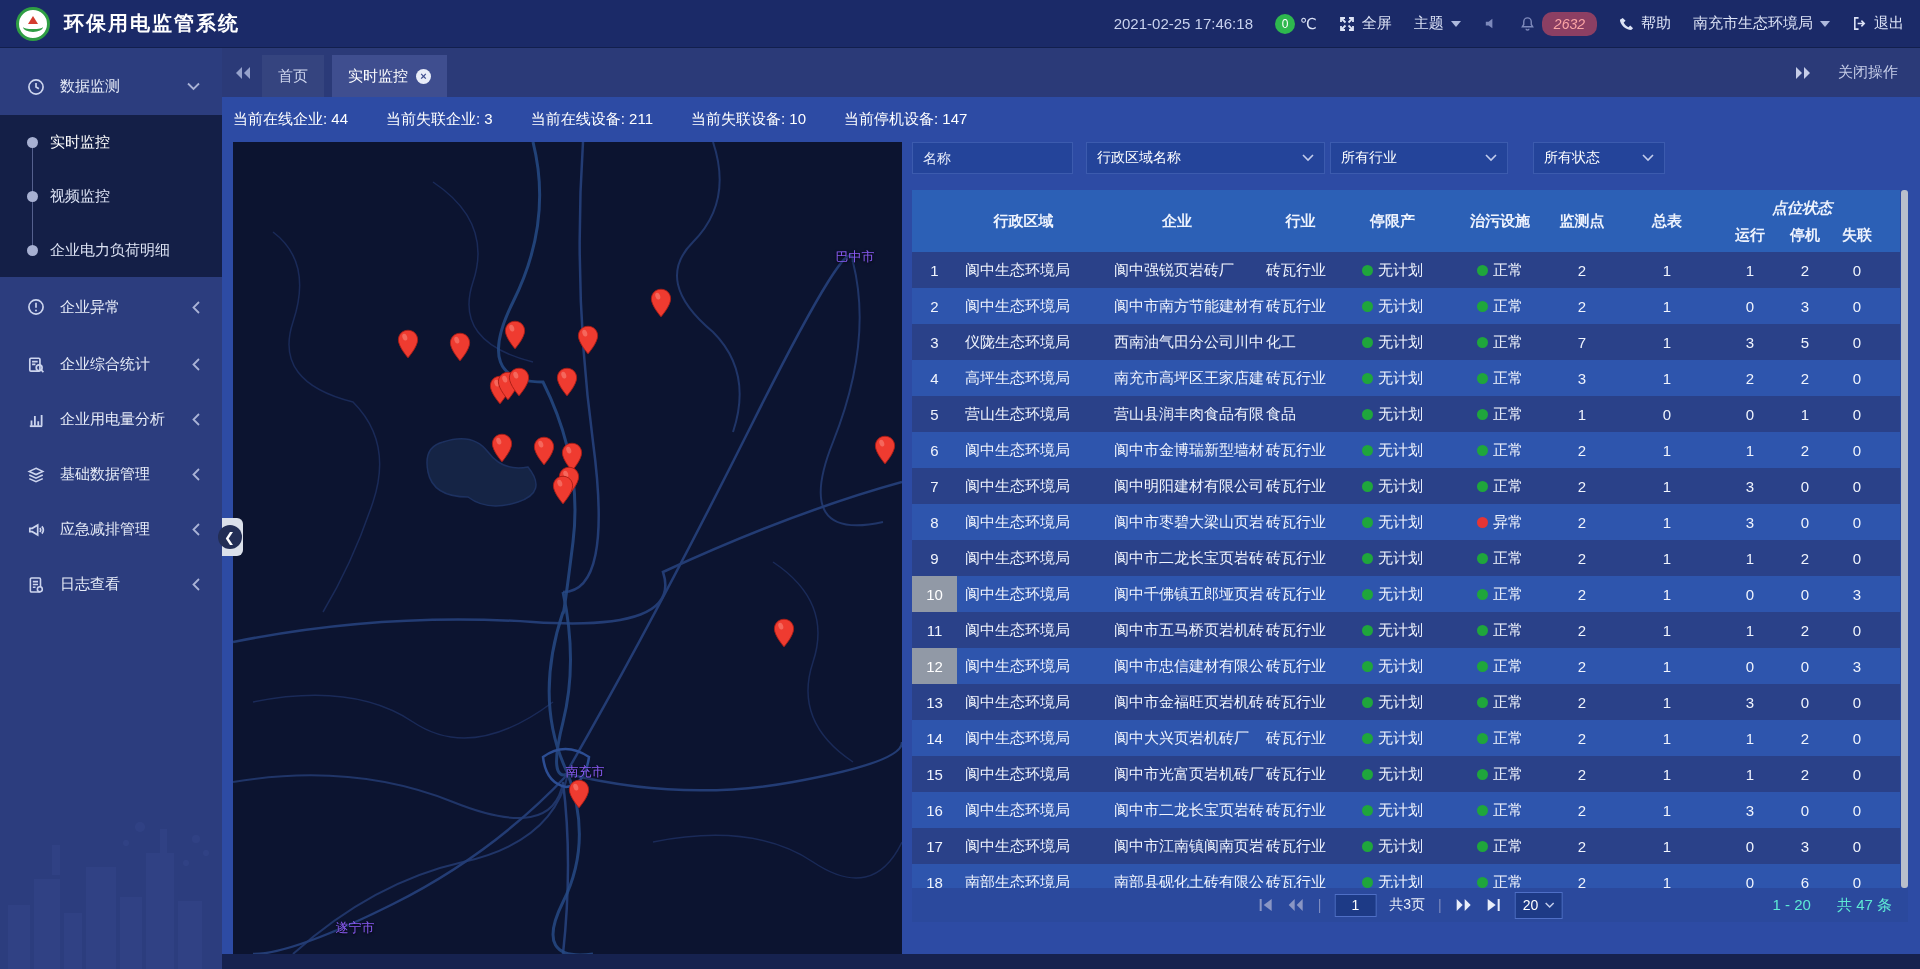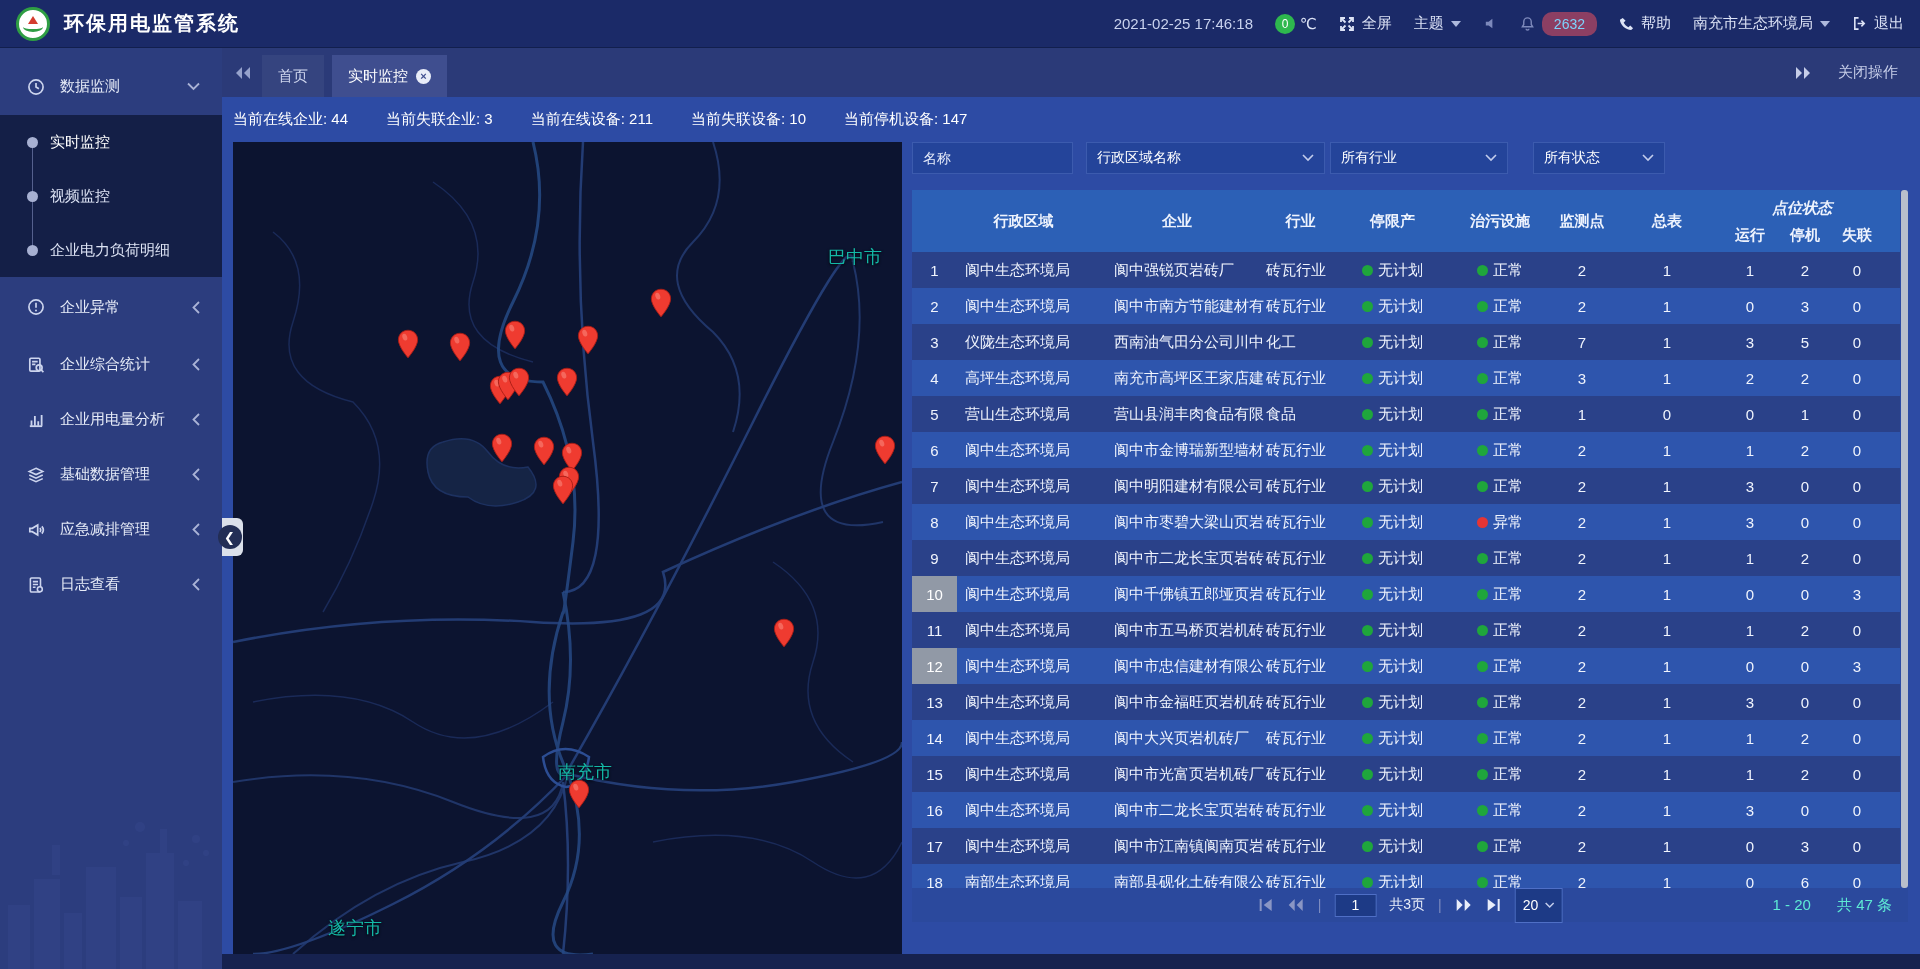--- a/index.html
+++ b/index.html
@@ -14,21 +14,21 @@
   .app-title { margin-left:14px; font-size:20px; font-weight:bold; color:#ffffff; letter-spacing:2px;}
   .topbar-right { margin-left:auto; margin-right:16px; display:flex; align-items:center; gap:22px; color:#dde3f6; font-size:15px;}
   .datetime { color:#c9d2ee; }
   .temp { display:flex; align-items:center; gap:5px;}
   .temp-badge { width:20px; height:20px; border-radius:50%; background:#2eb84e; color:#fff; font-size:12px; display:flex; align-items:center; justify-content:center;}
   .tb-item { display:flex; align-items:center; gap:7px; cursor:pointer; white-space:nowrap;}
   .caret { width:0; height:0; border-left:5px solid transparent; border-right:5px solid transparent; border-top:6px solid #aeb9dd; display:inline-block;}
   .icon { display:inline-flex; align-items:center; justify-content:center; }
   .icon svg { display:block; }
   .dim { color:#7d89bb; }
-  .badge-pill { background:#8c3f63; color:#7dd3fc; border-radius:10px; padding:4px 12px; font-size:14px;}
+  .badge-pill { background:#8c3f63; color:#fca5a5; border-radius:10px; padding:4px 12px; font-size:14px;font-style:italic;}
 
   
   .sidebar { position:absolute; left:0; top:48px; bottom:0; width:222px; background:#2c3d7e; z-index:20; overflow:hidden;}
   .sb-item { height:60px; display:flex; align-items:center; padding:0 22px 0 26px; cursor:pointer; color:#e7ecf8; font-size:15px;}
   .sb-item:first-child { margin-top:10px; height:57px;}
   .sb-list .sb-item + .sb-item { height:55px; }
   .sb-ic { width:20px; margin-right:14px; color:#cdd5ee; }
   .sb-label { flex:1; }
   .sb-chev { color:#aab3d6; }
   .sb-sub { background:#141f47; position:relative; padding:0; }
@@ -50,21 +50,21 @@
   .tab-close { width:15px; height:15px; border-radius:50%; background:#e8ecf8; color:#3f4e8f; font-size:11px; line-height:15px; text-align:center; font-weight:bold;}
   .tabbar-right { margin-left:auto; align-self:center; display:flex; align-items:center; gap:26px; margin-right:22px; color:#c6cde8; font-size:15px;}
 
   
   .statsbar { position:absolute; left:222px; top:97px; right:0; height:45px; background:#2d4ba4; display:flex; align-items:center; padding-left:11px; gap:38px; color:#ffffff; font-size:15px; z-index:5;}
   .stat { white-space:nowrap; }
 
   
   .map { position:absolute; left:233px; top:142px; width:669px; height:812px; background:#0c1430; overflow:hidden; z-index:4;}
   .map svg.roads { position:absolute; left:0; top:0;}
-  .city-label { position:absolute; transform:translate(-50%,-50%); color:#14b8a6; font-size:18px; text-shadow:0 1px 3px #000; white-space:nowrap;}
+  .city-label { position:absolute; transform:translate(-50%,-50%); color:#8b5cf6; font-size:13px; text-shadow:0 1px 3px #000; white-space:nowrap;}
   .pin { position:absolute; width:22px; height:30px; cursor:pointer;}
   .bottomstrip { position:absolute; left:222px; top:954px; right:0; bottom:0; background:#16224f;}
 
   
   .panel { position:absolute; left:912px; top:142px; width:996px; height:780px; z-index:6;}
   .filters { position:absolute; top:0; left:0; right:0; height:32px;}
   .fbox { position:absolute; top:0; height:32px; background:#24449a; border:1px solid rgba(90,120,200,.45); display:flex; align-items:center; padding:0 10px; color:#fff; font-size:14px;}
   .fbox .chev { margin-left:auto; color:#c3cdec; font-size:12px;}
   #f-name { left:0; width:161px;}
   #f-name input { background:transparent; border:none; outline:none; color:#fff; width:100%; font-size:14px; font-family:inherit;}
@@ -100,21 +100,21 @@
 
   .vscroll { position:absolute; right:0; top:48px; width:7px; height:698px; background:#b9bfcb; border-radius:3px;}
 
   .pager { position:absolute; left:0; bottom:0; width:996px; height:34px; background:#2b499d; display:flex; align-items:center;}
   .pager-controls { position:absolute; left:50%; transform:translateX(-50%); display:flex; align-items:center; gap:13px;}
   .pg-ic { cursor:pointer; display:inline-flex;}
   .pg-disabled { color:#8a96c4;}
   .pg-enabled { color:#e8edfa;}
   .pg-sep { color:#7d8cc0;}
   .page-input { width:42px; height:23px; background:#1d3a86; border:1px solid #4f6fc6; color:#fff; text-align:center; font-size:14px; font-family:inherit;}
-  .page-size { height:35px; background:#1d3a86; border:1px solid #4f6fc6; color:#fff; display:flex; align-items:center; gap:6px; padding:0 7px; font-size:14px; cursor:pointer;}
+  .page-size { height:27px; background:#1d3a86; border:1px solid #4f6fc6; color:#fff; display:flex; align-items:center; gap:6px; padding:0 7px; font-size:14px; cursor:pointer;}
   .pager-range { position:absolute; right:16px; display:flex; gap:26px; color:#5eead4; font-size:15px;}
 </style>
 </head>
 <body>
 
 <div class="topbar">
   <div class="logo"></div>
   <div class="app-title">环保用电监管系统</div>
   <div class="topbar-right">
     <span class="datetime">2021-02-25 17:46:18</span>

